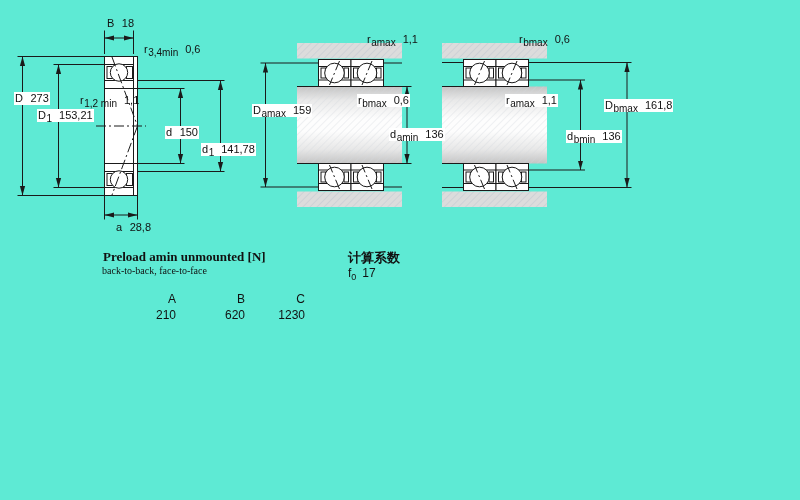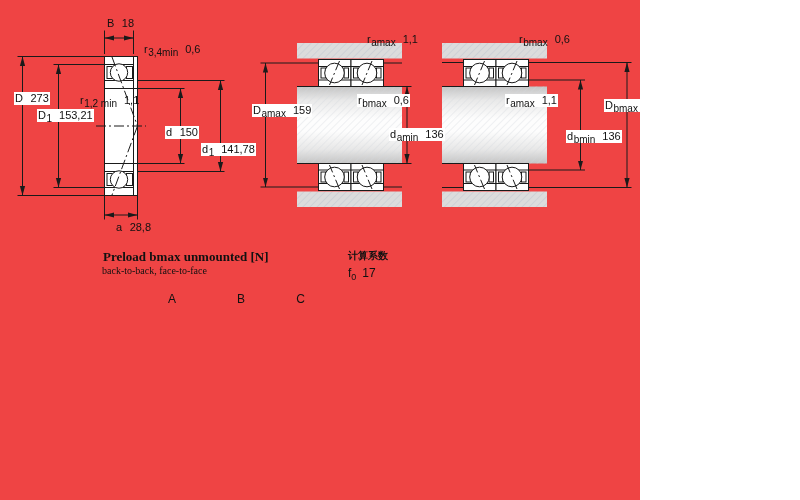--- a/index.html
+++ b/index.html
@@ -1,34 +1,34 @@
 <!DOCTYPE html>
 <html><head>
 <meta charset="utf-8">
 <style>
   html,body{margin:0;padding:0;background:#fff;}
-  #stage{position:relative;width:640px;height:500px;background:#ef4444;overflow:hidden;
+  #stage{position:relative;width:800px;height:500px;background:#5eead4;overflow:hidden;
          font-family:"Liberation Sans",sans-serif;color:#111;}
   #drawing{position:absolute;left:0;top:0;}
   
   .st{stroke:#1a1a1a;stroke-width:1;fill:none;}
   .stw{stroke:#1a1a1a;stroke-width:1;fill:#ffffff;}
   .cl{stroke:#1a1a1a;stroke-width:1;fill:none;stroke-dasharray:10 3 2 3;}
   .dim-line{stroke:#1a1a1a;stroke-width:1;fill:none;}
   
   .lbl{position:absolute;font-size:11px;line-height:13px;white-space:nowrap;
        background:#fff;padding:0 1px;}
   .lbl.nobg{background:transparent;}
   .lbl .s{font-size:10px;position:relative;top:3px;margin-left:0.5px;}
   .lbl .v{margin-left:7px;}
   
   .serif{font-family:"Liberation Serif",serif;}
   .preload-title{position:absolute;left:103px;top:249px;font-size:13px;font-weight:bold;}
   .preload-sub{position:absolute;left:102px;top:265px;font-size:10px;}
-  .calc-title{position:absolute;left:348px;top:249px;font-size:10px;font-weight:bold;
+  .calc-title{position:absolute;left:348px;top:249px;font-size:13px;font-weight:bold;
               font-family:"Liberation Sans",sans-serif;}
   .calc-f{position:absolute;left:348px;top:266px;font-size:12px;}
   .calc-f .s{font-size:9px;position:relative;top:3px;}
   .calc-f .v{margin-left:6px;}
   .tbl-row{position:absolute;left:103px;font-size:12px;text-align:right;}
   .tbl-row span{display:inline-block;}
   .tbl-row .c1{width:73px;}
   .tbl-row .c2{width:69px;}
   .tbl-row .c3{width:60px;}
 </style>
@@ -219,25 +219,28 @@
   <div class="lbl" style="left:505px;top:94px">
     <span class="b">r</span><span class="s">amax</span><span class="v">1,1</span>
   </div>
   <div class="lbl" style="left:604px;top:99px">
     <span class="b">D</span><span class="s">bmax</span><span class="v">161,8</span>
   </div>
   <div class="lbl" style="left:566px;top:130px">
     <span class="b">d</span><span class="s">bmin</span><span class="v">136</span>
   </div>
 
-  <div class="preload-title serif">Preload bmax unmounted [N]</div>
+  <div class="preload-title serif">Preload amin unmounted [N]</div>
   <div class="preload-sub serif">back-to-back, face-to-face</div>
 
   <div class="calc-title">计算系数</div>
   <div class="calc-f">
     <span class="b">f</span><span class="s">0</span><span class="v">17</span>
   </div>
 
   <div class="tbl-row" style="top:292px">
     <span class="c1">A</span><span class="c2">B</span><span class="c3">C</span>
   </div>
+  <div class="tbl-row" style="top:308px">
+    <span class="c1">210</span><span class="c2">620</span><span class="c3">1230</span>
+  </div>
 
 </div>
 
 </body></html>

